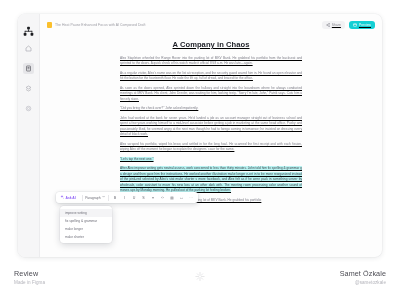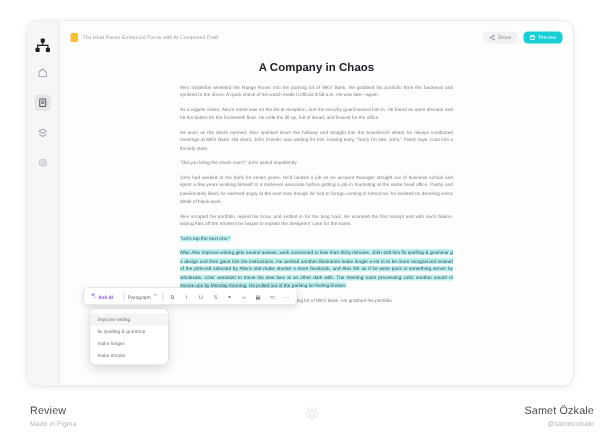--- a/index.html
+++ b/index.html
@@ -13,20 +13,21 @@
 
   
   .app-window {
     position: absolute; left: 18px; top: 14px;
     width: 364px; height: 243px;
     background: #fdfdfd;
     border-radius: 7px;
     box-shadow: 0 1px 5px rgba(30,35,50,.10), 0 0 0 .6px rgba(30,35,50,.05);
     overflow: hidden;
     display: flex;
+    text-decoration: underline;
   }
 
   
   .sidebar {
     width: 22px; height: 100%;
     background: #f6f6f7;
     border-right: .6px solid #ececee;
     display: flex; flex-direction: column;
     align-items: center;
     padding-top: 9px;
@@ -133,24 +134,24 @@
     height: 8px;
     display: flex; align-items: center;
     padding: 0 5px;
     font-size: 3.25px; color: #70707a;
     white-space: nowrap;
   }
   .ai-menu-item.hover { background: #f4f4f6; }
 
   
   .footer {
-    position: absolute; left: 16px; right: 0; bottom: 0;
+    position: absolute; left: 0; right: 0; bottom: 0;
     height: 40px;
     display: flex; align-items: center;
-    padding: 0 4px;
+    padding: 0 14px;
   }
   .f-left { display: flex; flex-direction: column; gap: 2px; }
   .f-title { font-size: 7.2px; color: #4a4a52; letter-spacing: .1px; }
   .f-sub { font-size: 4.6px; color: #b4b4bb; letter-spacing: .05px; }
   .f-right { margin-left: auto; display: flex; flex-direction: column; gap: 2px; align-items: flex-end; text-align: right; }
   .f-center { position: absolute; left: 50%; transform: translateX(-50%); opacity: .32; }
 </style>
 </head>
 <body>
 

